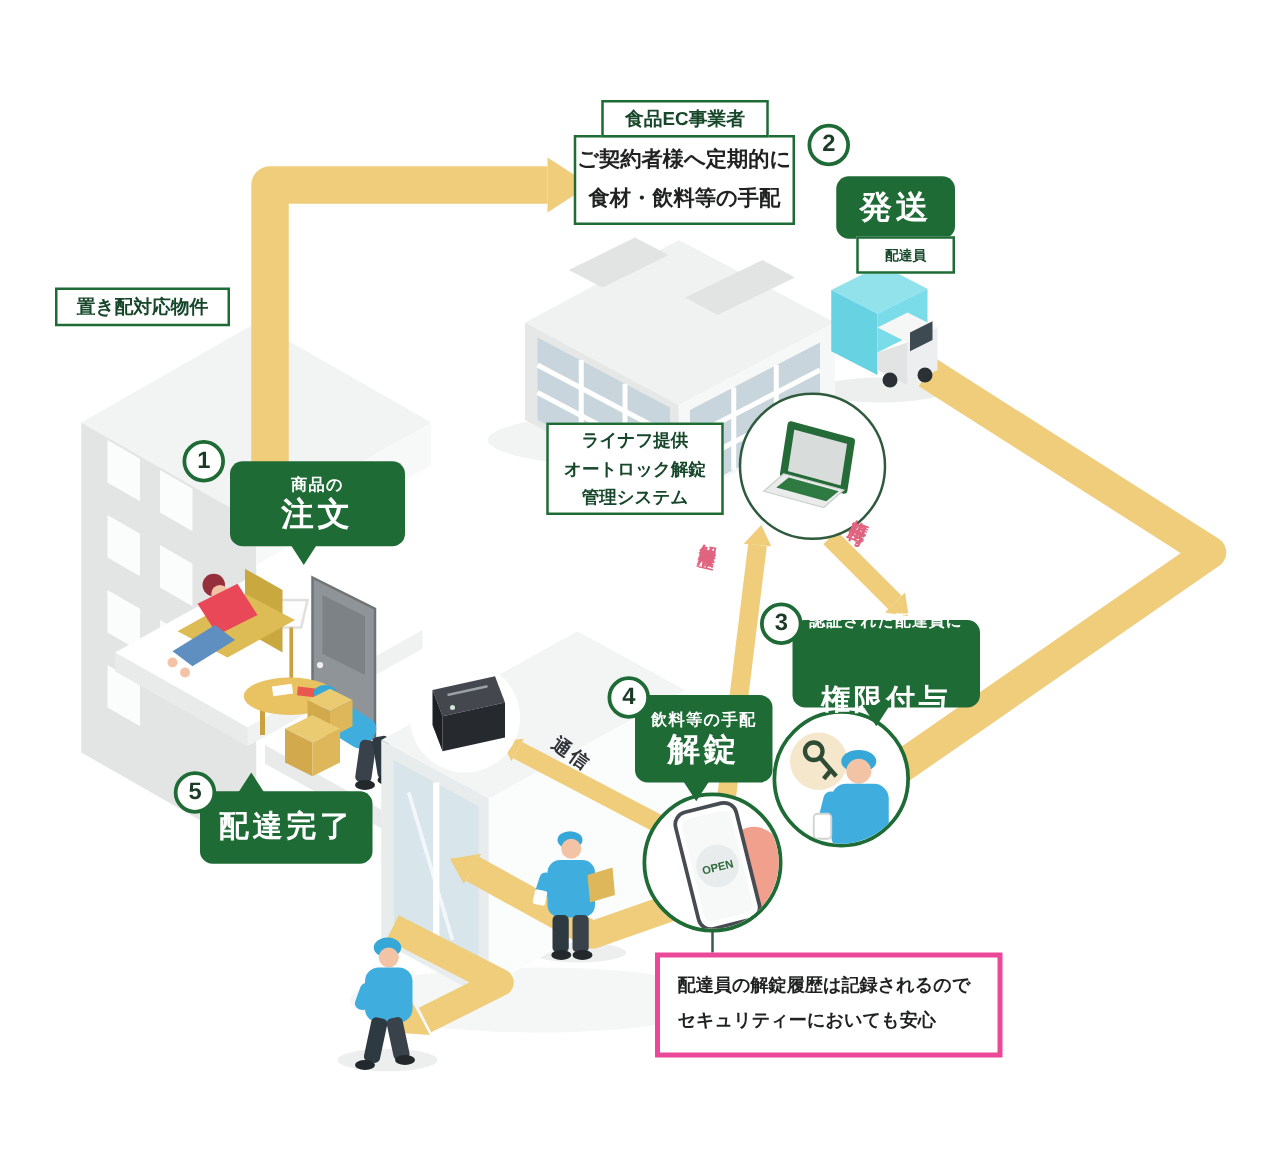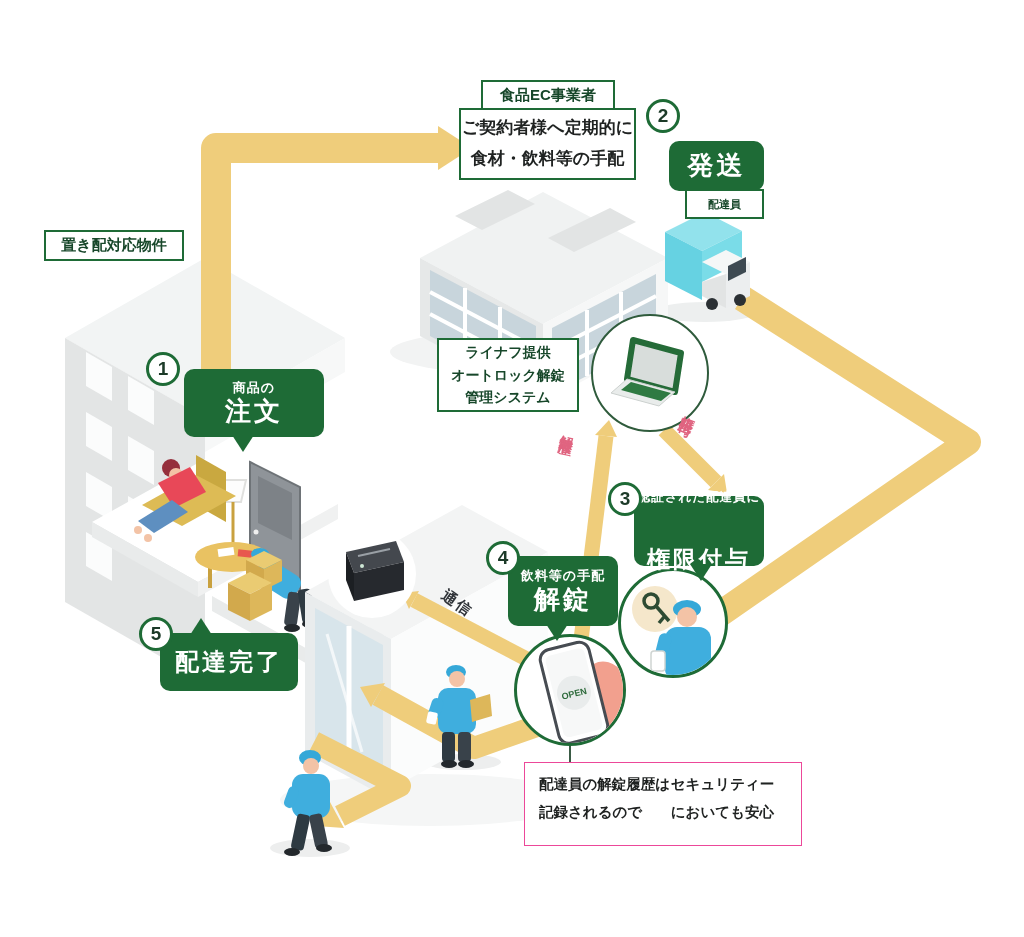--- a/index.html
+++ b/index.html
@@ -20,22 +20,22 @@
   .tail.up{border-bottom:17px solid #1E6B36;top:-15px;}
   .badge{background:#fff;border:3px solid #1E6B36;border-radius:50%;width:34px;height:34px;
          display:flex;align-items:center;justify-content:center;color:#1C3A28;
          font-weight:bold;font-size:19px;z-index:4;}
   .circle{background:#fff;border-radius:50%;z-index:2;overflow:hidden;}
   .ring{border:3px solid #1E6B36;}
   .thinring{border:2px solid #2F5B3C;}
   .vlabel{writing-mode:vertical-rl;text-orientation:upright;color:#E06480;font-weight:bold;
           font-size:14px;letter-spacing:2px;z-index:3;}
   .dlabel{color:#2F3338;font-weight:bold;font-size:15px;letter-spacing:2px;z-index:3;}
-  .note{background:#fff;border:1px solid #ec4899;color:#1F2221;font-weight:bold;font-size:14.5px;
-        line-height:1.9;display:flex;justify-content:center;
+  .note{background:#fff;border:4px solid #ec4899;color:#1F2221;font-weight:bold;font-size:14.5px;
+        line-height:1.9;display:flex;flex-direction:column;justify-content:center;
         padding:8px 14px;z-index:3;}
 </style>
 </head>
 <body>
 
 <div id="stage">
 
   <svg id="scene" width="1024" height="937" viewBox="0 0 1024 937">
 
     <g>
@@ -264,21 +264,21 @@
   </div>
 
   <div class="ov vlabel" style="left:552px;top:424px;height:92px;transform:rotate(12deg);">解錠履歴</div>
   <div class="ov vlabel" style="left:668px;top:404px;height:92px;transform:rotate(22deg);">権限付与</div>
 
   <div class="ov dlabel" style="left:440px;top:594px;transform:rotate(35deg);">通信</div>
 
   <div class="ov badge" style="left:608px;top:482px;">
     <span>3</span>
   </div>
-  <div class="ov bubble" style="left:634px;top:496px;width:130px;height:70px;gap:41px;">
+  <div class="ov bubble" style="left:634px;top:496px;width:150px;height:70px;gap:41px;">
     <div class="s" style="font-size:12.5px;">認証された配達員に</div>
     <div class="b" style="font-size:23px;">権限付与</div>
     <div class="tail down" style="left:56px;"></div>
   </div>
 
   <div class="ov circle ring" style="left:618px;top:568px;width:110px;height:110px;">
     <svg width="110" height="110" viewBox="0 0 110 110">
       <circle cx="34" cy="38" r="23" fill="#F5E7CB"></circle>
       <g>
         <circle cx="30" cy="30" r="7" fill="none" stroke="#2E4B33" stroke-width="3.5"></circle>

